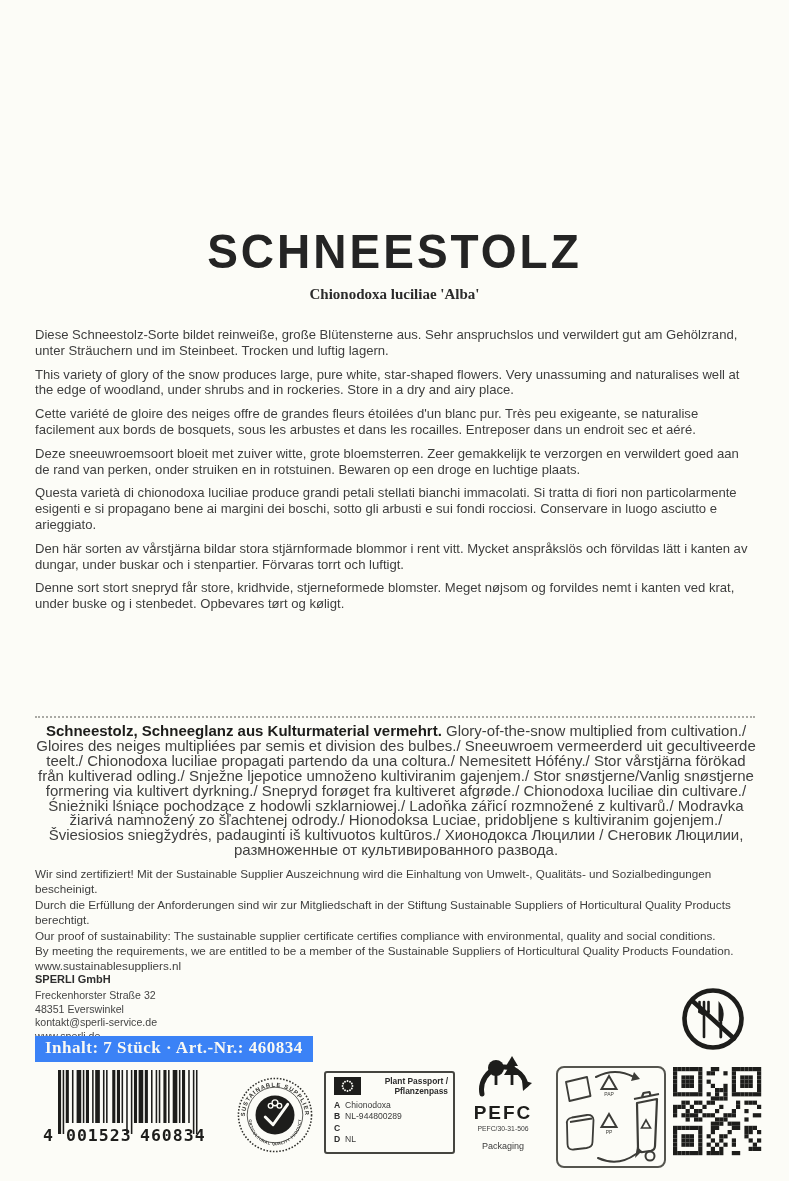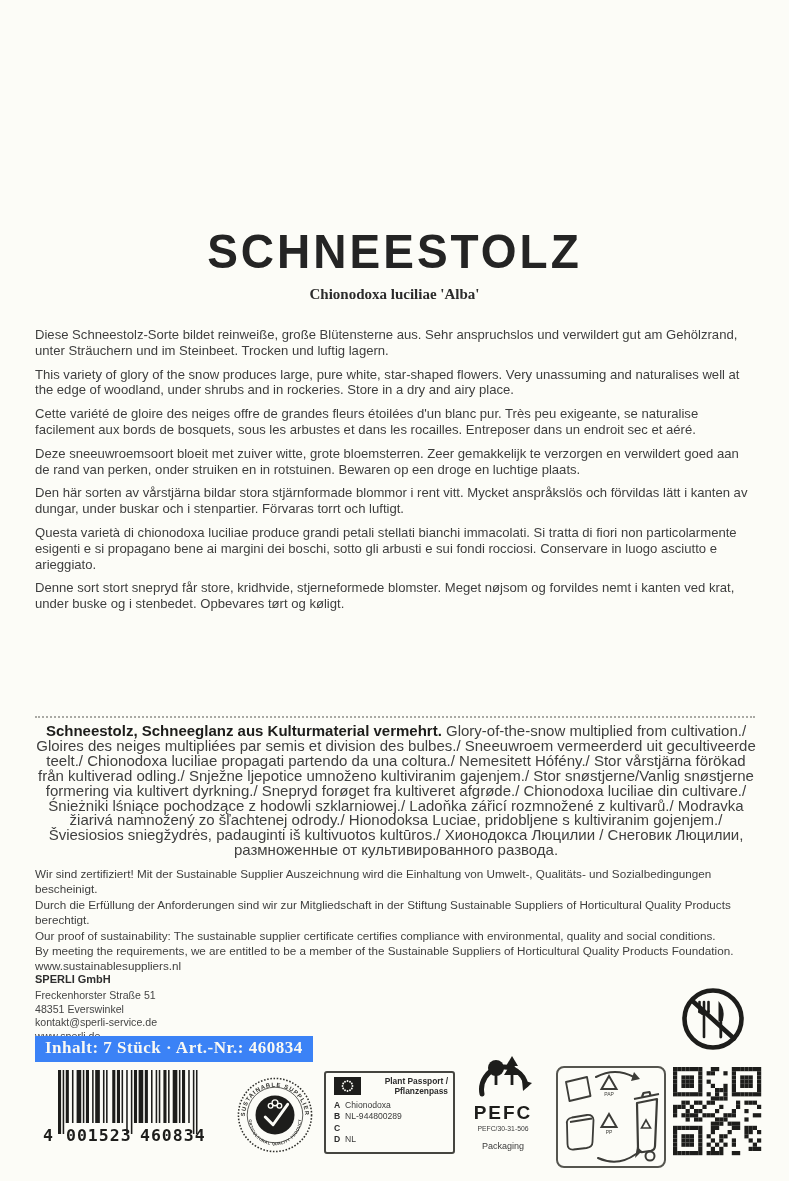--- a/index.html
+++ b/index.html
@@ -79,39 +79,39 @@
 <div class="sheet">
 
   <div class="title">SCHNEESTOLZ</div>
   <div class="subtitle">Chionodoxa luciliae 'Alba'</div>
 
   <div class="descriptions">
       <p>Diese Schneestolz-Sorte bildet reinweiße, große Blütensterne aus. Sehr anspruchslos und verwildert gut am Gehölzrand, unter Sträuchern und im Steinbeet. Trocken und luftig lagern.</p>
       <p>This variety of glory of the snow produces large, pure white, star-shaped flowers. Very unassuming and naturalises well at the edge of woodland, under shrubs and in rockeries. Store in a dry and airy place.</p>
       <p>Cette variété de gloire des neiges offre de grandes fleurs étoilées d'un blanc pur. Très peu exigeante, se naturalise facilement aux bords de bosquets, sous les arbustes et dans les rocailles. Entreposer dans un endroit sec et aéré.</p>
       <p>Deze sneeuwroemsoort bloeit met zuiver witte, grote bloemsterren. Zeer gemakkelijk te verzorgen en verwildert goed aan de rand van perken, onder struiken en in rotstuinen. Bewaren op een droge en luchtige plaats.</p>
+      <p>Questa varietà di chionodoxa luciliae produce grandi petali stellati bianchi immacolati. Si tratta di fiori non particolarmente esigenti e si propagano bene ai margini dei boschi, sotto gli arbusti e sui fondi rocciosi. Conservare in luogo asciutto e arieggiato.</p>
       <p>Den här sorten av vårstjärna bildar stora stjärnformade blommor i rent vitt. Mycket anspråkslös och förvildas lätt i kanten av dungar, under buskar och i stenpartier. Förvaras torrt och luftigt.</p>
-      <p>Questa varietà di chionodoxa luciliae produce grandi petali stellati bianchi immacolati. Si tratta di fiori non particolarmente esigenti e si propagano bene ai margini dei boschi, sotto gli arbusti e sui fondi rocciosi. Conservare in luogo asciutto e arieggiato.</p>
       <p>Denne sort stort snepryd får store, kridhvide, stjerneformede blomster. Meget nøjsom og forvildes nemt i kanten ved krat, under buske og i stenbedet. Opbevares tørt og køligt.</p>
     </div>
 
   <div class="perforation"></div>
 
   <p class="propagation"><strong>Schneestolz, Schneeglanz aus Kulturmaterial vermehrt.</strong><span> Glory-of-the-snow multiplied from cultivation./ Gloires des neiges multipliées par semis et division des bulbes./ Sneeuwroem vermeerderd uit gecultiveerde teelt./ Chionodoxa luciliae propagati partendo da una coltura./ Nemesitett Hófény./ Stor vårstjärna förökad från kultiverad odling./ Snježne ljepotice umnoženo kultiviranim gajenjem./ Stor snøstjerne/Vanlig snøstjerne formering via kultivert dyrkning./ Snepryd forøget fra kultiveret afgrøde./ Chionodoxa luciliae din cultivare./ Śnieżniki lśniące pochodzące z hodowli szklarniowej./ Ladoňka zářicí rozmnožené z kultivarů./ Modravka žiarivá namnožený zo šľachtenej odrody./ Hionodoksa Luciae, pridobljene s kultiviranim gojenjem./ Šviesiosios sniegžydrės, padauginti iš kultivuotos kultūros./ Хионодокса Люцилии / Снеговик Люцилии, размноженные от культивированного развода.</span></p>
 
   <div class="certification">Wir sind zertifiziert! Mit der Sustainable Supplier Auszeichnung wird die Einhaltung von Umwelt-, Qualitäts- und Sozialbedingungen bescheinigt.
 Durch die Erfüllung der Anforderungen sind wir zur Mitgliedschaft in der Stiftung Sustainable Suppliers of Horticultural Quality Products berechtigt.
 Our proof of sustainability: The sustainable supplier certificate certifies compliance with environmental, quality and social conditions.
 By meeting the requirements, we are entitled to be a member of the Sustainable Suppliers of Horticultural Quality Products Foundation.
 www.sustainablesuppliers.nl</div>
 
   <div class="company">
     <div class="company-name">SPERLI GmbH</div>
     <div>
-        <div>Freckenhorster Straße 51</div>
+        <div>Freckenhorster Straße 32</div>
         <div>48351 Everswinkel</div>
         <div>kontakt@sperli-service.de</div>
         <div>www.sperli.de</div>
       </div>
   </div>
 
   <div class="content-bar">Inhalt: 7 Stück · Art.-Nr.: 460834</div>
 
   <div class="no-food">
     <svg width="74" height="74" viewBox="0 0 74 74">

